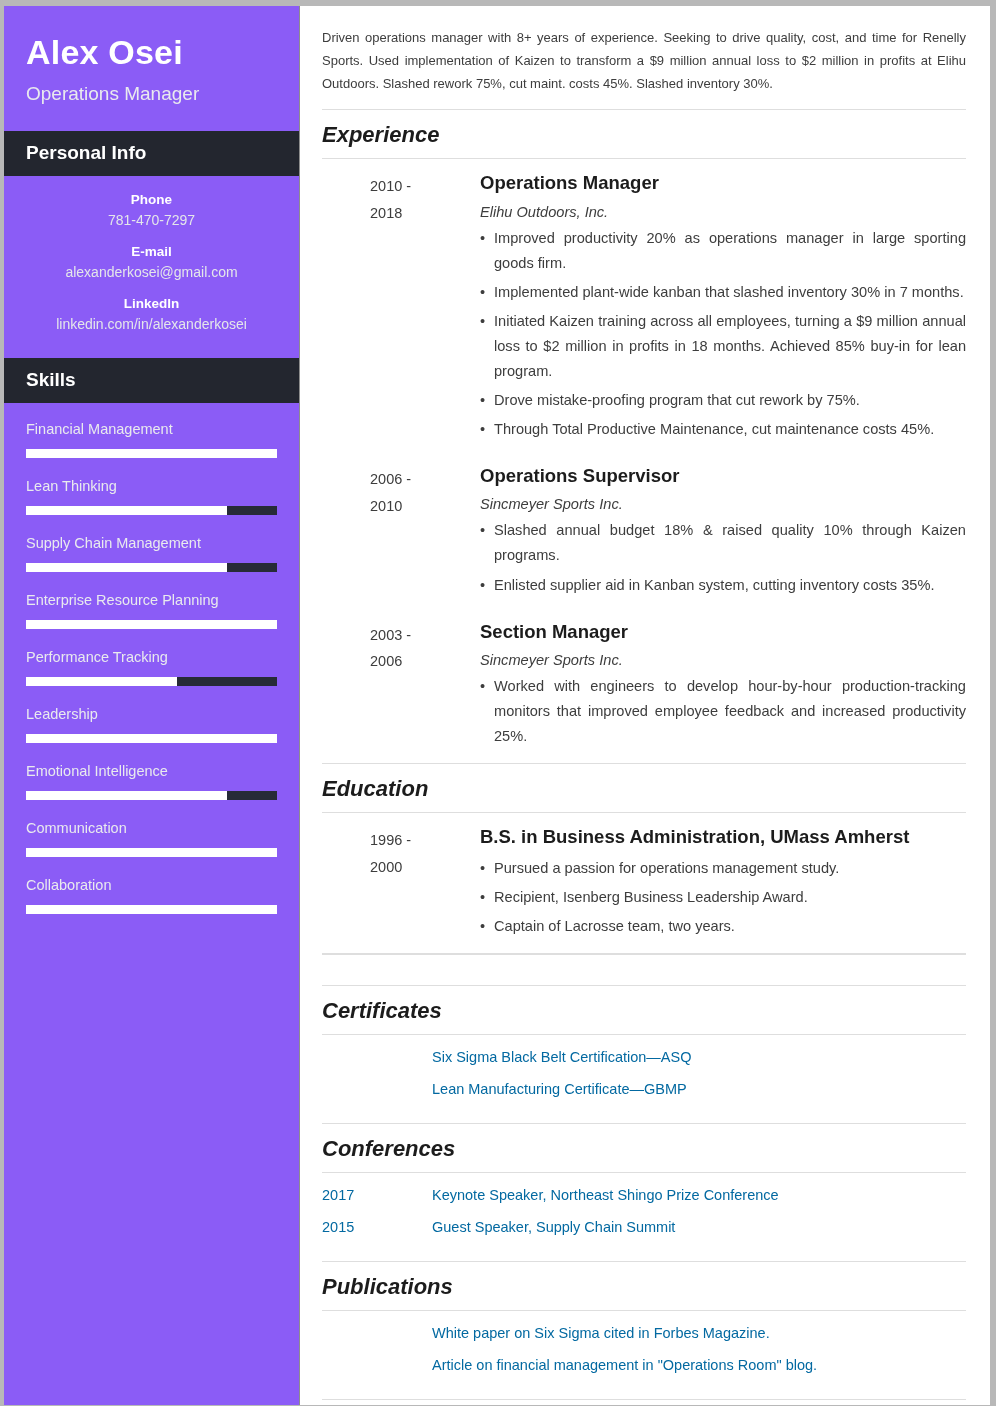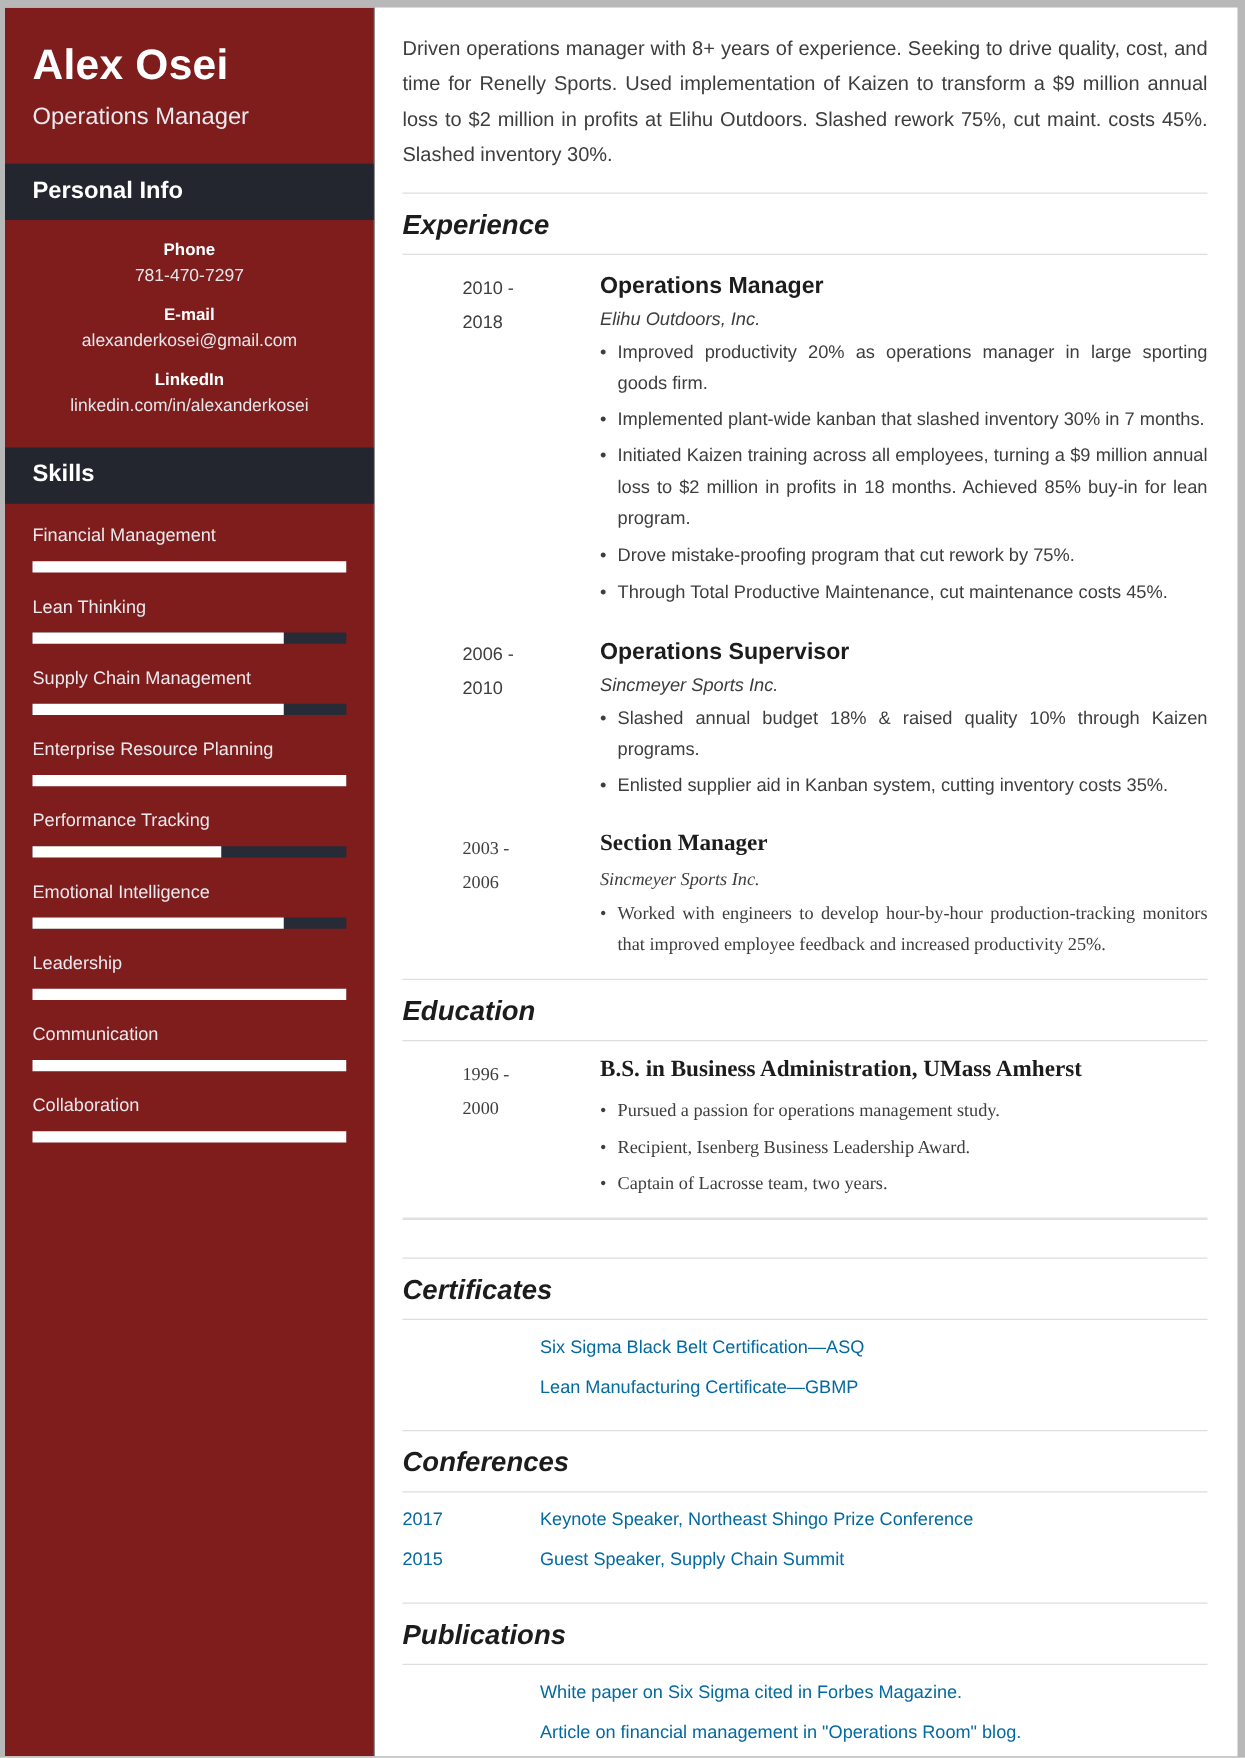--- a/index.html
+++ b/index.html
@@ -24,21 +24,21 @@
     border-bottom-width: 1px;
     border-color: #b8b8b8;
     display: flex;
     overflow: hidden;
   }
 
   
   .sidebar {
     width: 296px;
     flex: 0 0 296px;
-    background: #7f1d1d;
+    background: #8b5cf6;
     color: #ffffff;
     border-right: 1px solid #8d8d8d;
     display: flex;
     flex-direction: column;
   }
 
   .identity {
     padding: 28px 22px 26px 22px;
   }
   .full-name {
@@ -99,21 +99,21 @@
   }
 
   
   .main {
     flex: 1 1 auto;
     padding: 20px 24px 0 22px;
     min-width: 0;
   }
 
   .summary {
-    font-size: 16px;
+    font-size: 13px;
     line-height: 1.78;
     color: #3d3d3d;
     text-align: justify;
     padding-bottom: 14px;
   }
 
   .rule {
     height: 1px;
     background: #dedede;
     width: 100%;
@@ -126,21 +126,21 @@
     padding: 12px 0 10px 0;
     font-style: italic;
   }
 
   .entries { padding-top: 12px; margin-left: 48px; }
 
   .entry {
     display: flex;
     margin-bottom: 22px;
   }
-  .entry:last-child { margin-bottom: 14px; font-family: Liberation Serif, serif; }
+  .entry:last-child { margin-bottom: 14px; }
 
   .entry-dates {
     flex: 0 0 110px;
     font-size: 14.5px;
     color: #3d3d3d;
     line-height: 1.85;
     padding-top: 2px;
   }
   .entry-body { flex: 1 1 auto; min-width: 0; }
 
@@ -250,29 +250,29 @@
             <div class="skill-fill" style="width: 100%;"></div>
           </div>
         </div>
         <div class="skill">
           <div class="skill-name">Performance Tracking</div>
           <div class="skill-track">
             <div class="skill-fill" style="width: 60%;"></div>
           </div>
         </div>
         <div class="skill">
+          <div class="skill-name">Leadership</div>
+          <div class="skill-track">
+            <div class="skill-fill" style="width: 100%;"></div>
+          </div>
+        </div>
+        <div class="skill">
           <div class="skill-name">Emotional Intelligence</div>
           <div class="skill-track">
             <div class="skill-fill" style="width: 80%;"></div>
-          </div>
-        </div>
-        <div class="skill">
-          <div class="skill-name">Leadership</div>
-          <div class="skill-track">
-            <div class="skill-fill" style="width: 100%;"></div>
           </div>
         </div>
         <div class="skill">
           <div class="skill-name">Communication</div>
           <div class="skill-track">
             <div class="skill-fill" style="width: 100%;"></div>
           </div>
         </div>
         <div class="skill">
           <div class="skill-name">Collaboration</div>

